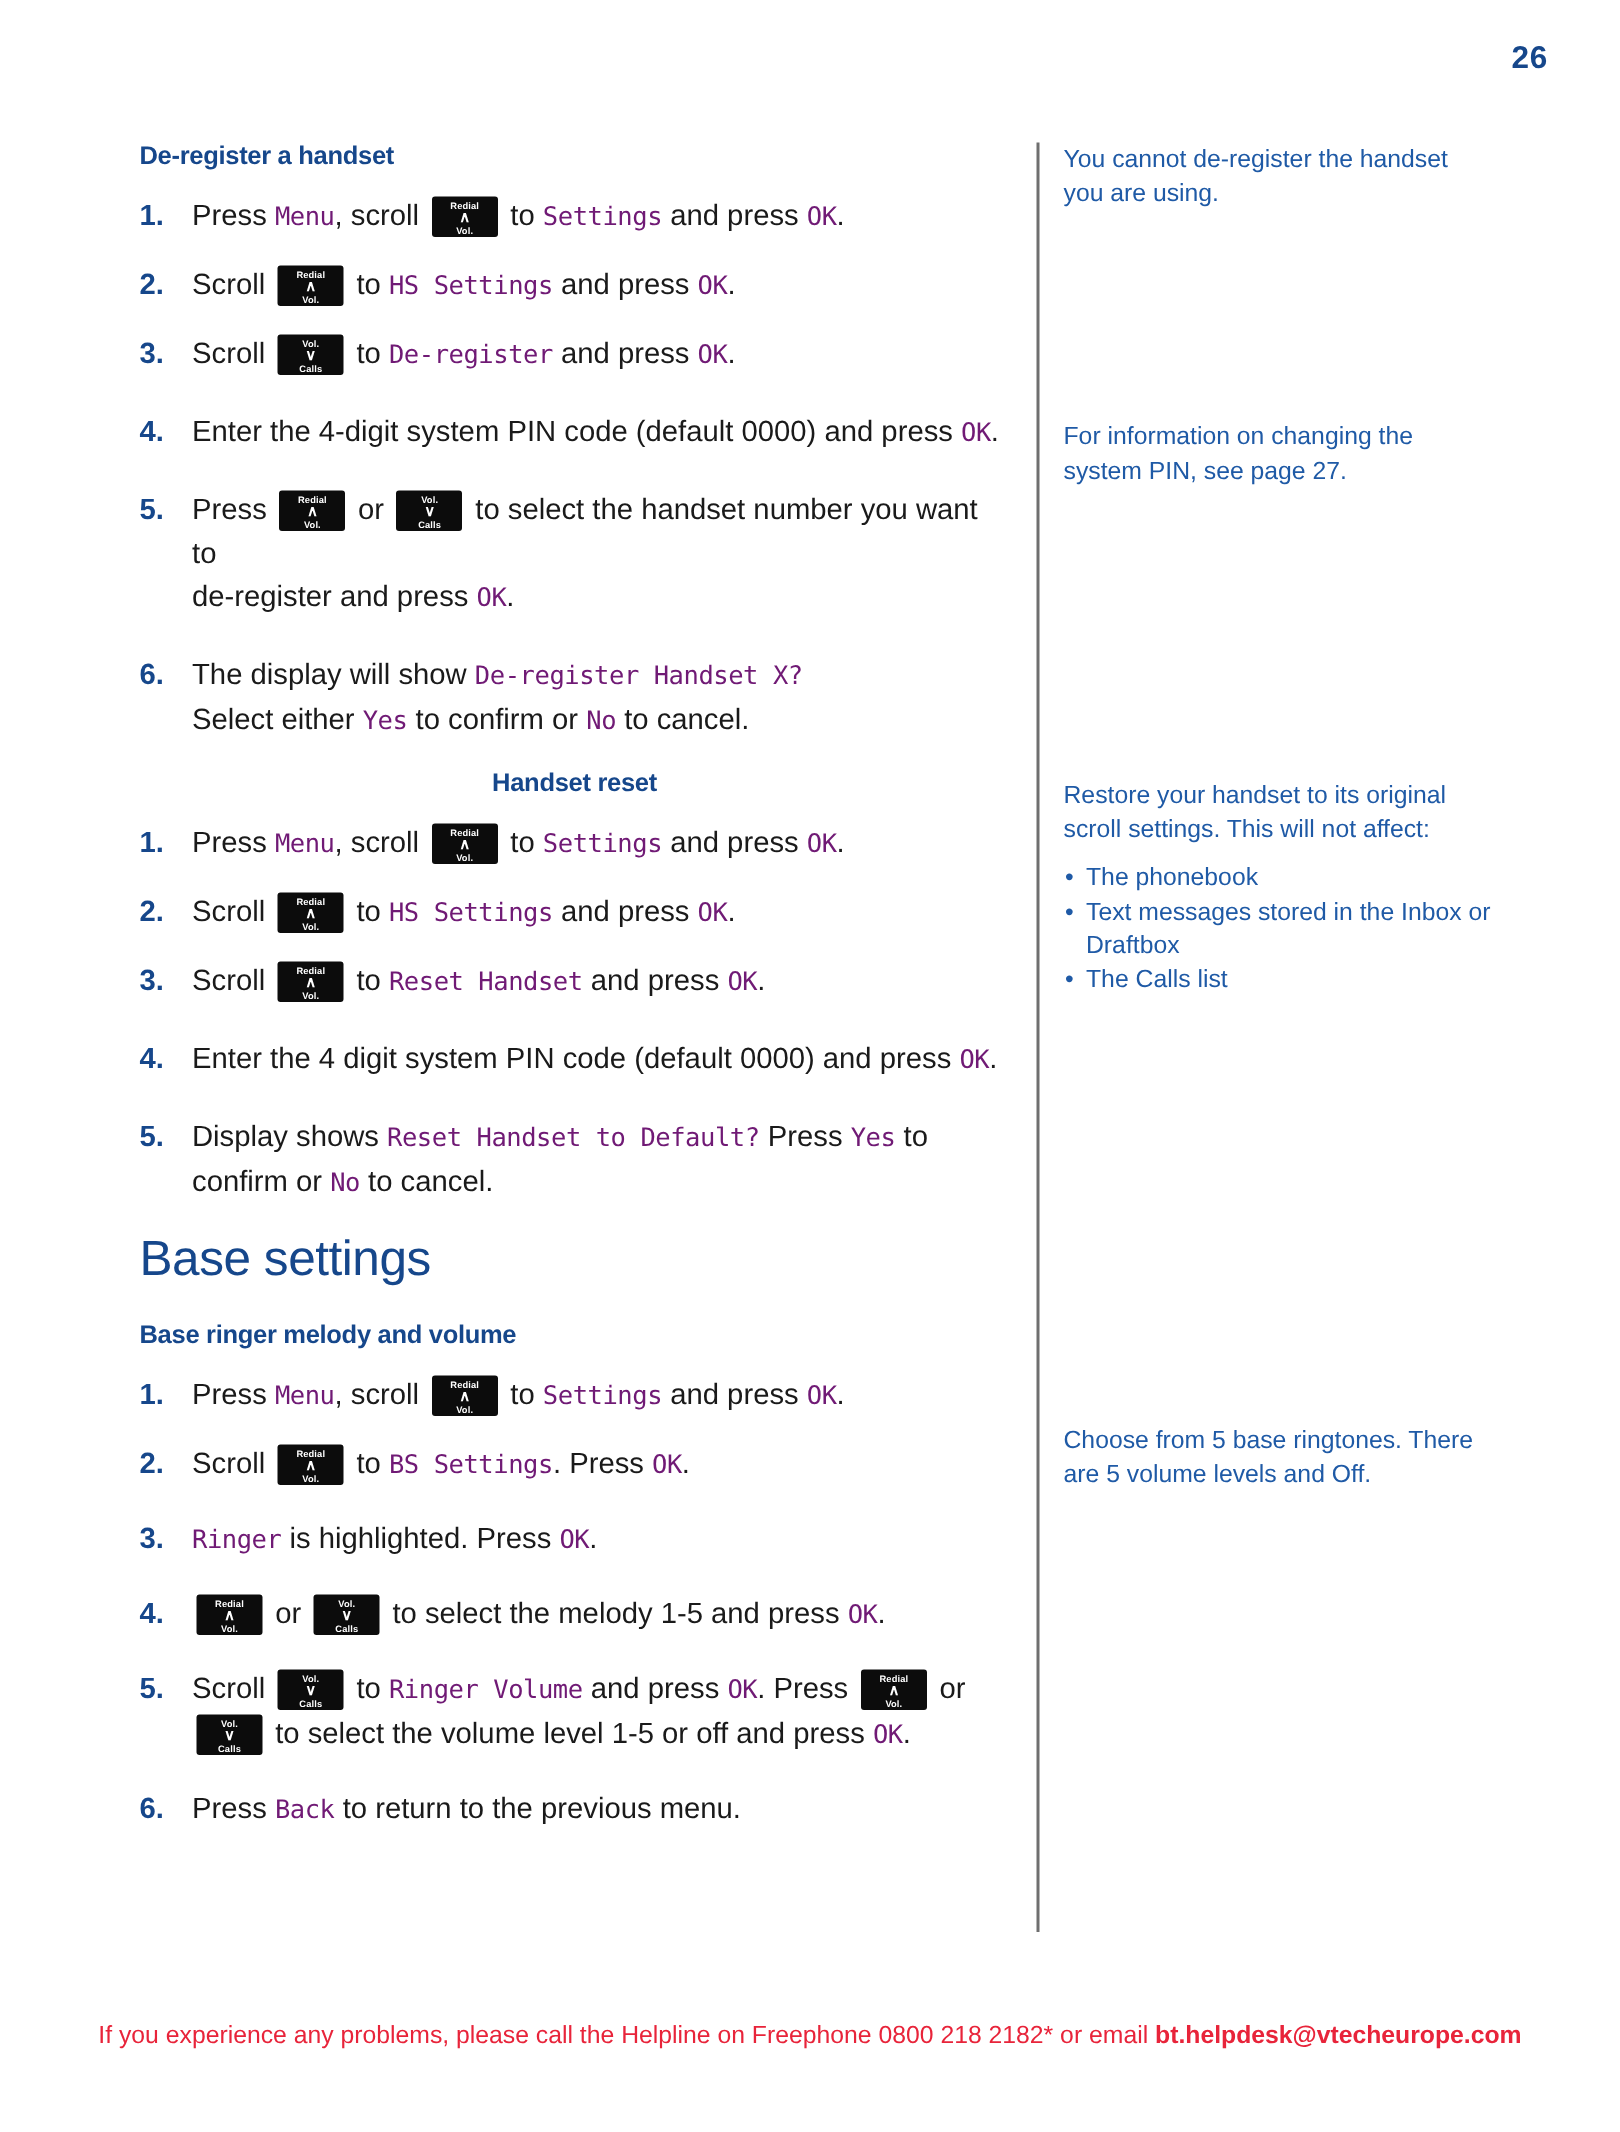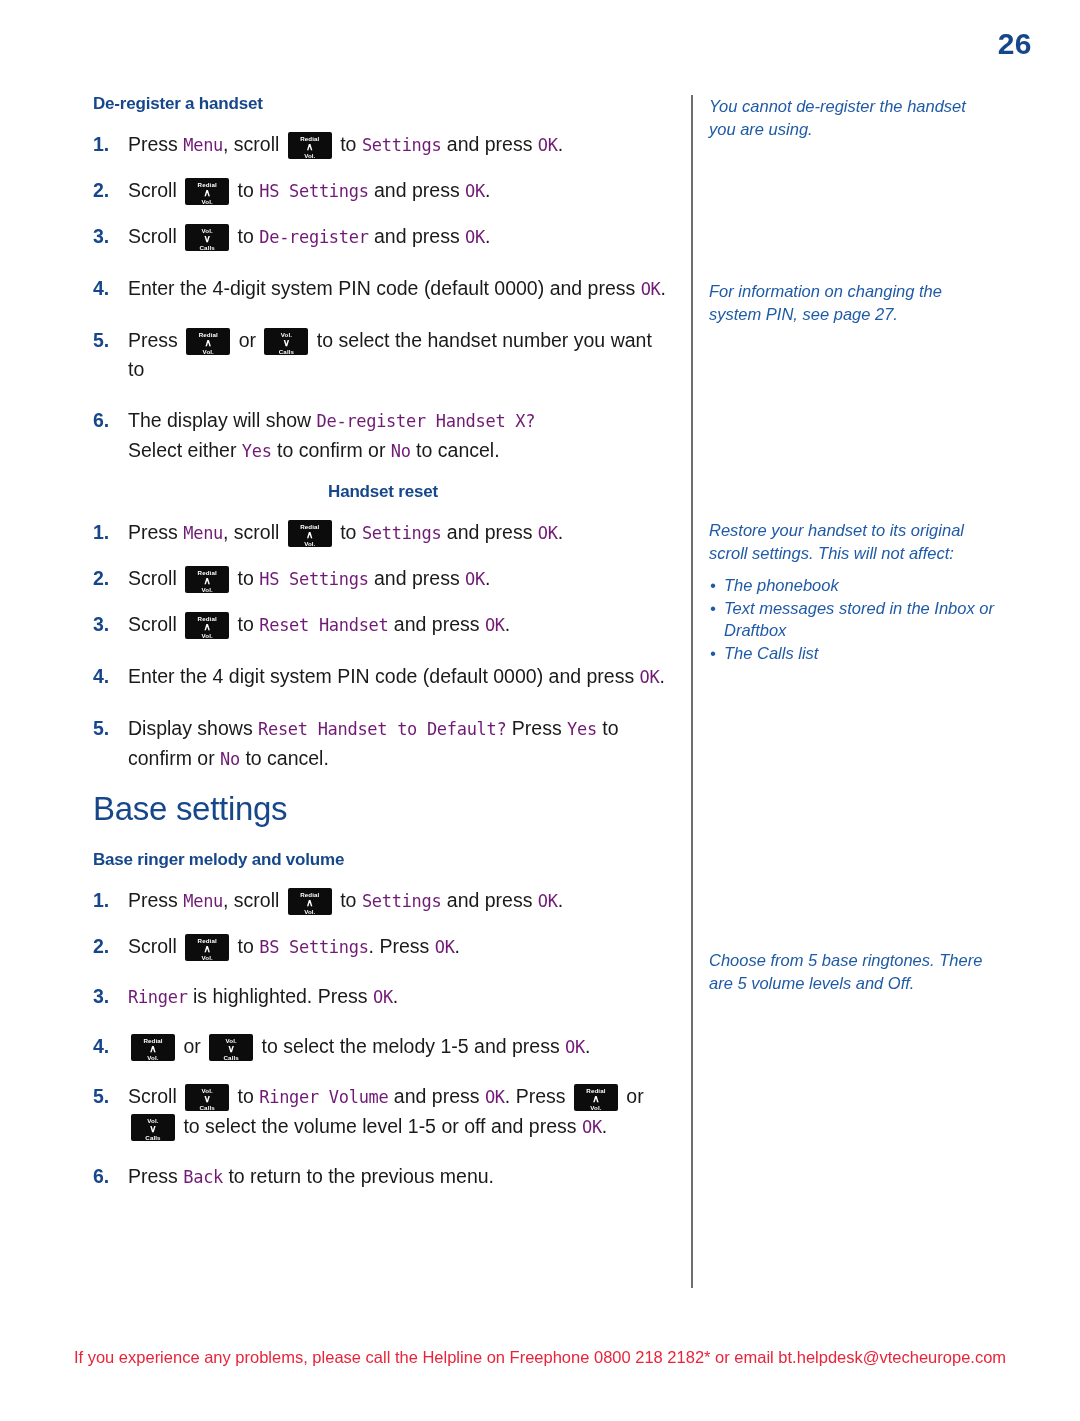--- a/index.html
+++ b/index.html
@@ -20,21 +20,21 @@
     height: 1421px;
     box-sizing: border-box;
     overflow: hidden;
   }
 
   
   .page-number {
     position: absolute;
     top: 27px;
     right: 48px;
-    font-size: 30px;
+    font-size: 21px;
     font-weight: bold;
     color: #16478b;
     letter-spacing: 0.5px;
   }
 
   
   .divider {
     position: absolute;
     left: 691px;
     top: 95px;
@@ -136,21 +136,21 @@
 
   
   .side-col {
     position: absolute;
     left: 709px;
     width: 285px;
     color: #1f5aa6;
     font-size: 16.5px;
     line-height: 22.5px;
   }
-  .side-note { position: absolute; width: 285px; font-style: italic; }
+  .side-note { position: absolute; width: 285px; }
   ul.side-list {
     list-style: none;
     margin: 10px 0 0 0;
     padding: 0;
   }
   ul.side-list li {
     position: relative;
     padding-left: 15px;
     margin-bottom: 0px;
     line-height: 22.5px;
@@ -165,21 +165,21 @@
   
   .footer {
     position: absolute;
     left: 0;
     top: 1348px;
     width: 1080px;
     text-align: center;
     color: #e8243a;
     font-size: 16.5px;
   }
-  .footer .email { font-weight: normal; }
+  .footer .email { font-weight: bold; }
 </style>
 </head>
 <body>
 
 <div class="page">
 
   <div class="page-number">26</div>
 
   <div class="divider"></div>
 
@@ -200,20 +200,21 @@
         <span class="num">3.</span>
         <span>Scroll </span><span class="key"><span class="k-top">Vol.</span><span class="k-arrow">∨</span><span class="k-bot">Calls</span></span><span> to </span><span class="mono">De-register</span><span> and press </span><span class="mono">OK</span><span>.</span>
       </li>
       <li style="margin-top:22px;">
         <span class="num">4.</span>
         <span>Enter the 4-digit system PIN code (default 0000) and press </span><span class="mono">OK</span><span>.</span>
       </li>
       <li style="margin-top:22px;">
         <span class="num">5.</span>
         <span class="ln"><span>Press </span><span class="key"><span class="k-top">Redial</span><span class="k-arrow">∧</span><span class="k-bot">Vol.</span></span><span> or </span><span class="key"><span class="k-top">Vol.</span><span class="k-arrow">∨</span><span class="k-bot">Calls</span></span><span> to select the handset number you want to</span></span>
+        <span class="ln"><span>de-register and press </span><span class="mono">OK</span><span>.</span></span>
       </li>
       <li style="margin-top:22px;">
         <span class="num">6.</span>
         <span class="ln"><span>The display will show </span><span class="mono">De-register Handset X?</span></span>
         <span class="ln"><span>Select either </span><span class="mono">Yes</span><span> to confirm or </span><span class="mono">No</span><span> to cancel.</span></span>
       </li>
     </ol>
 
     <h2 class="section-head gap-before-head">Handset reset</h2>
 

